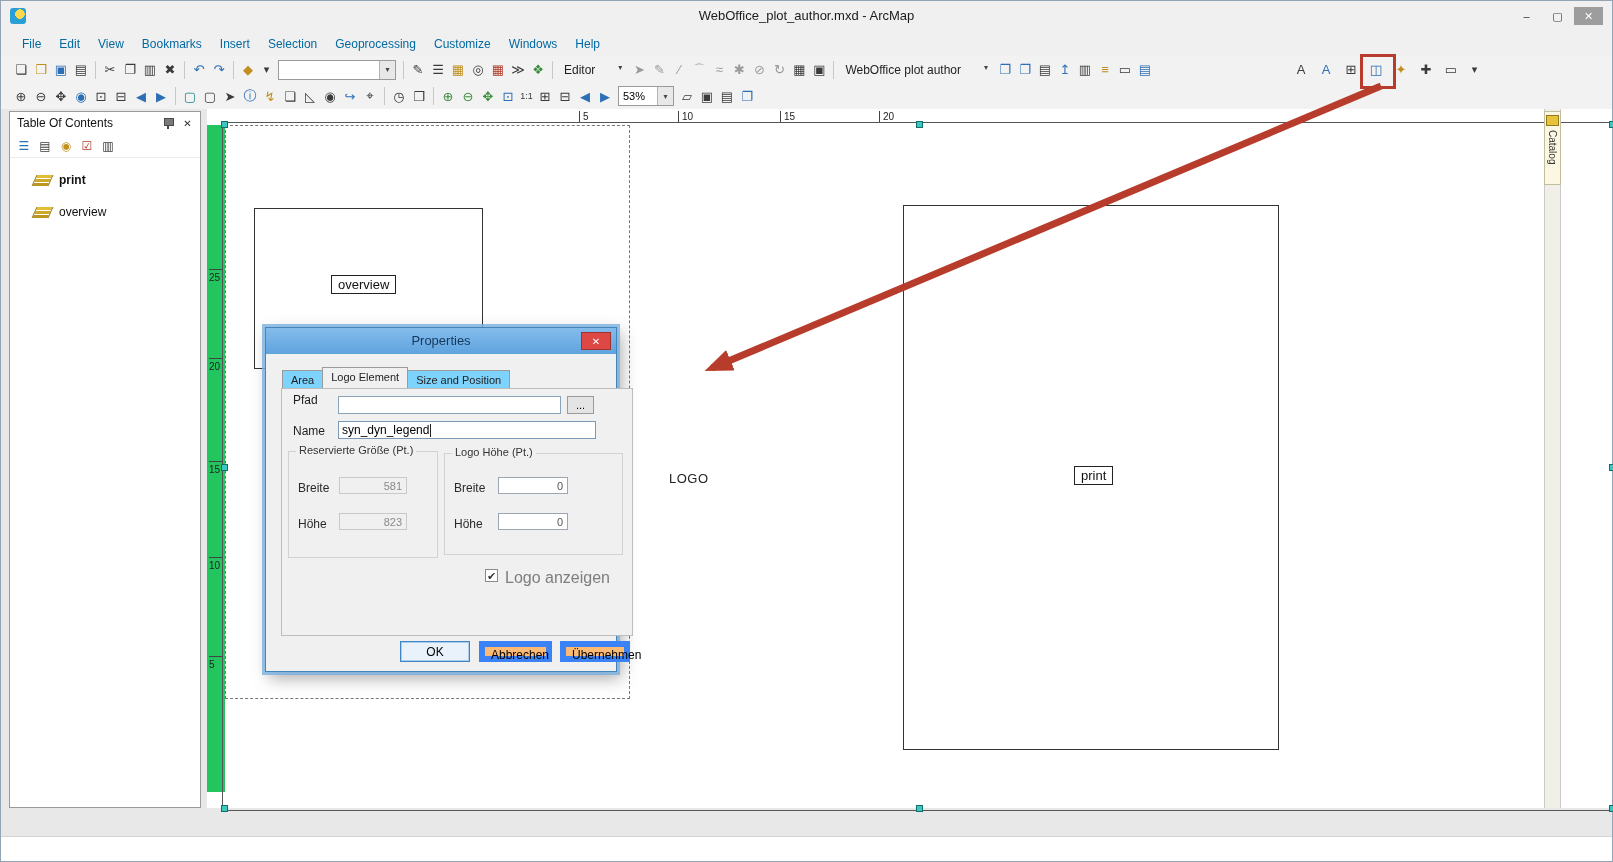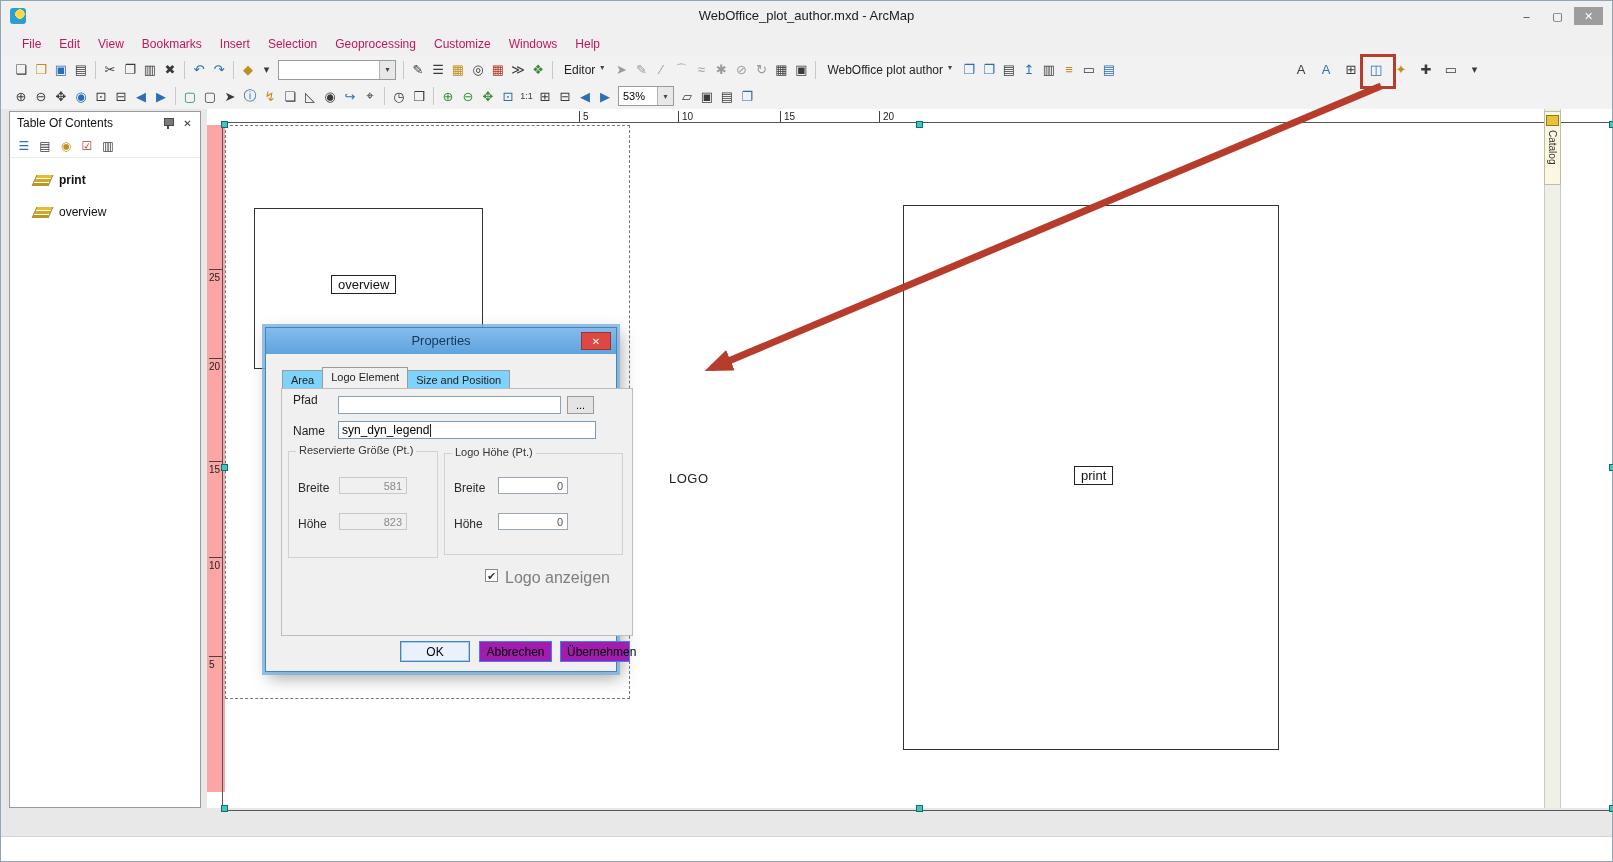--- a/index.html
+++ b/index.html
@@ -13,34 +13,34 @@
   .app-icon{position:absolute;left:9px;top:7px;width:16px;height:16px;border-radius:3px;
             background:radial-gradient(circle at 62% 38%,#ffd94d 0 33%,#2a9fd4 35%)}
   .win-controls{position:absolute;right:9px;top:6px;display:flex;gap:2px}
   .win-btn{width:29px;height:18px;display:flex;align-items:center;justify-content:center;
            font-size:11px;color:#333}
   .win-btn.close{background:#9d9d9d;color:#fff}
 
   
   .menubar{position:absolute;top:30px;left:0;right:0;height:25px;background:#f0f0f0;
            border-bottom:1px solid #e3e3e3;display:flex;align-items:center;padding-left:12px}
-  .menu-item{padding:3px 9px;font-size:12px;color:#be185d}
+  .menu-item{padding:3px 9px;font-size:12px;color:#0369a1}
 
   
   .toolbar{position:absolute;left:0;right:0;display:flex;align-items:center;
            padding-left:10px;background:#f2f2f2}
   .tb1{top:55px;height:27px;border-bottom:1px solid #e0e0e0}
   .tb2{top:82px;height:26px;border-bottom:1px solid #c9c9c9}
   .icon{width:20px;height:20px;display:inline-flex;align-items:center;justify-content:center;
         font-size:13px;color:#3a3a3a;flex:none}
   .icon.small{width:17px;font-size:11px}
   .c-blue{color:#2d6fb5}.c-gold{color:#c08f1d}.c-red{color:#b03a2a}
   .c-green{color:#3a8a3a}.c-teal{color:#17867f}.c-dim{color:#9a9a9a}
   .sep{width:1px;height:18px;background:#c8c8c8;margin:0 4px;flex:none}
-  .dd{display:flex;align-items:flex-start;gap:5px;padding:2px 7px;font-size:12px;color:#1e1e1e;flex:none}
+  .dd{display:flex;align-items:flex-start;gap:23px;padding:2px 7px;font-size:12px;color:#1e1e1e;flex:none}
   .dd .caret{font-size:8px;color:#444}
   .combo{height:20px;border:1px solid #9a9a9a;background:#fff;display:flex;flex:none;margin:0 3px;box-sizing:border-box}
   .combo input{border:none;outline:none;font-size:11px;padding:0 4px;width:100%;font-family:inherit;background:transparent}
   .combo .cbtn{width:15px;background:#e8e8e8;border-left:1px solid #b3b3b3;font-size:8px;color:#444;
                display:flex;align-items:center;justify-content:center;flex:none}
   .scale-combo{width:118px}.zoom-combo{width:56px}
   .tb-tail{position:absolute;left:1290px;top:3px;display:flex;gap:5px;align-items:center}
   .hl-wrap{position:relative}
   .highlight-box{position:absolute;left:-6px;top:-5px;width:30px;height:29px;
                  border:3px solid #b83c2b;z-index:60}
@@ -66,21 +66,21 @@
            border-left:1px solid #907c1d;border-right:1px solid #907c1d;
            background:linear-gradient(to bottom,#e2bd35 0 3px,#fff 3px 4px,#cfa92a 4px 7px,#fff 7px 8px,#bb9722 8px 11px)}
 
   
   .canvas-wrap{position:absolute;left:206px;top:0;right:0;height:699px;background:#fff}
   .ruler-corner{position:absolute;left:0;top:0;width:18px;height:16px;background:#fff;
                 border-right:1px solid #aaa;border-bottom:1px solid #aaa}
   .h-ruler{position:absolute;left:18px;top:0;right:0;height:16px;background:#fff;border-bottom:1px solid #9f9f9f}
   .h-ruler .rl{position:absolute;top:2px;border-left:1px solid #444;padding-left:3px;
                font-size:10px;color:#222;height:12px;line-height:12px}
-  .v-ruler{position:absolute;left:0;top:16px;width:18px;bottom:16px;background:#fca5a5;border-right:1px solid #9f9f9f}
+  .v-ruler{position:absolute;left:0;top:16px;width:18px;bottom:16px;background:#22c55e;border-right:1px solid #9f9f9f}
   .v-ruler .rl{position:absolute;left:2px;width:13px;border-top:1px solid #444;padding-top:2px;font-size:10px;color:#222}
   .canvas{position:absolute;left:18px;top:16px;right:0;bottom:0;background:#fff}
 
   .frame{position:absolute;border:1px solid #333;background:#fff;box-sizing:border-box}
   .overview-frame{left:29px;top:83px;width:229px;height:161px}
   .logo-frame{left:263px;top:69px;width:403px;height:572px;border:1px dashed #777;background:#fff}
   .logo-frame::before{content:"";position:absolute;inset:-3px;border:1px solid #555}
   .print-frame{left:678px;top:80px;width:376px;height:545px}
   .handle{position:absolute;width:7px;height:7px;background:#3ec6c2;border:1px solid #116e6b;box-sizing:border-box}
   .h-nw{left:-4px;top:-4px}.h-n{left:calc(50% - 3px);top:-4px}.h-ne{right:-4px;top:-4px}
@@ -128,22 +128,22 @@
   .g1{left:22px;top:123px;width:148px;height:105px}
   .g2{left:178px;top:125px;width:177px;height:100px}
   .group-label{position:absolute;top:-8px;left:7px;background:#f0f0f0;padding:0 3px;font-size:11px;color:#333}
   .g-label{position:absolute;font-size:12px;color:#2a2a2a}
   .num{position:absolute;height:17px;font-size:11px;text-align:right;padding:0 4px 0 2px;box-sizing:border-box;font-family:inherit}
   .num.dis{background:#f0f0f0;border:1px solid #c9c9c9;color:#8a8a8a}
   .num.en{background:#fff;border:1px solid #9aa7b2;color:#555}
   .chk{position:absolute;left:219px;top:241px;width:13px;height:13px;border:1px solid #8a8a8a;
        background:#fff;font-size:11px;line-height:12px;text-align:center;color:#3a3a3a;box-sizing:border-box}
   .chk-label{position:absolute;left:239px;top:241px;font-size:16px;color:#7d7d7d}
-  .btn{position:absolute;top:313px;height:21px;font-size:12px;font-family:inherit;background:#a21caf;
-       border:1px solid #3b82f6;box-sizing:border-box}
+  .btn{position:absolute;top:313px;height:21px;font-size:12px;font-family:inherit;background:#fdba74;
+       border:6px solid #3b82f6;box-sizing:border-box}
   .btn.ok{left:134px;width:70px;background:#e9f2fb;border:1px solid #3f84c4;box-shadow:inset 0 0 0 1px #a8cdec}
   .btn.cancel{left:213px;width:73px}
   .btn.apply{left:294px;width:70px}
 
   .annotation-svg{position:absolute;inset:0;width:1613px;height:862px;z-index:70;pointer-events:none}
 </style>
 </head>
 <body>
 
 <div class="app">

